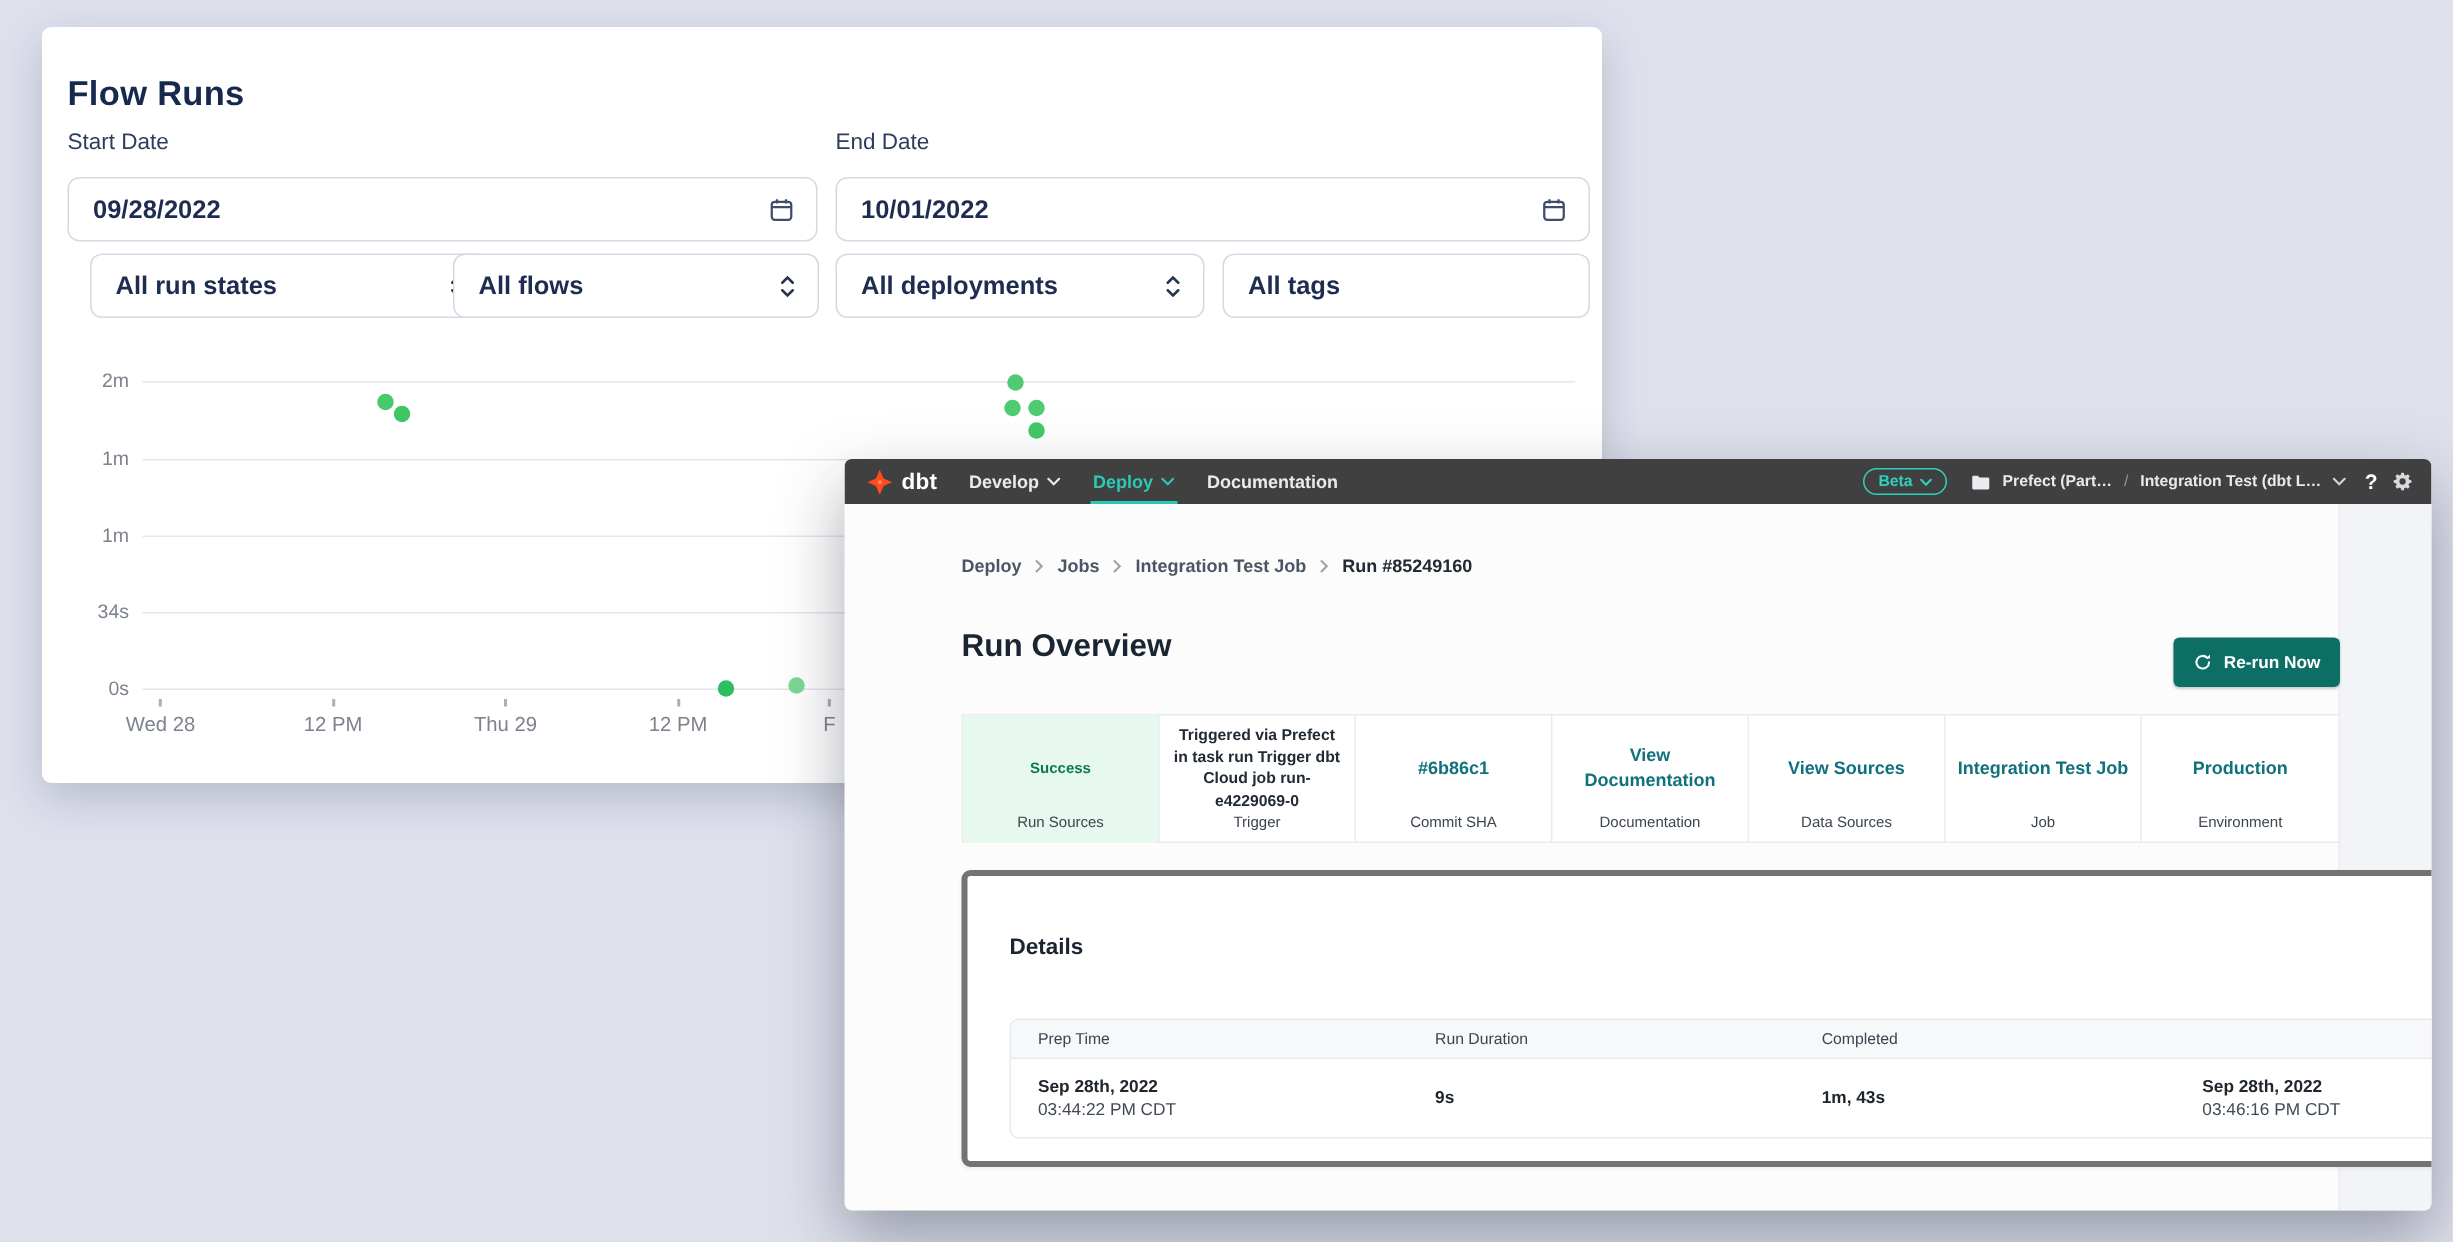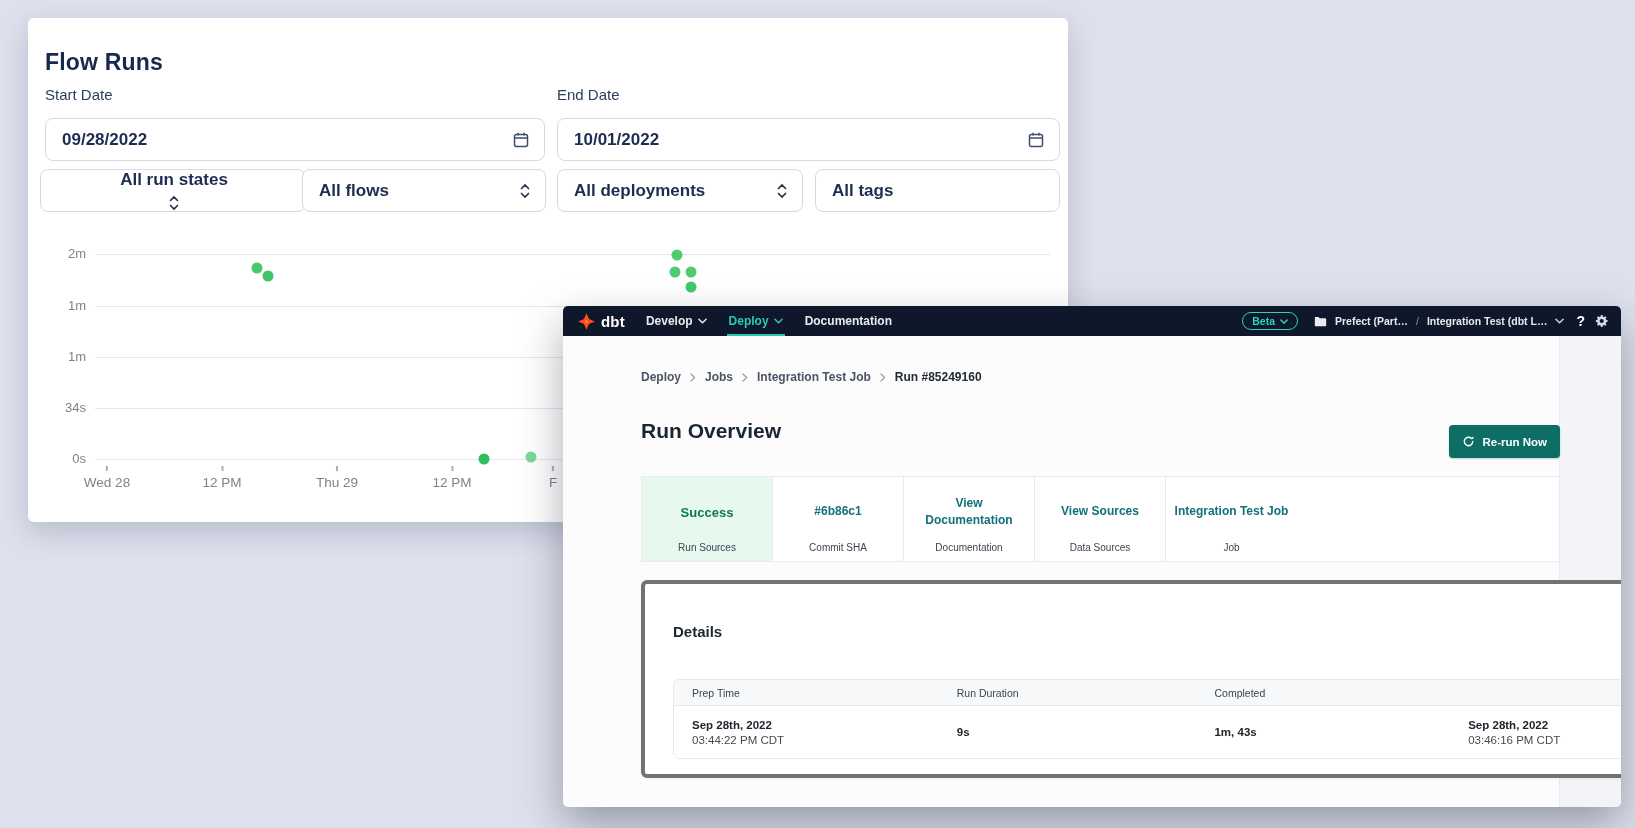--- a/index.html
+++ b/index.html
@@ -17,40 +17,40 @@
   .pf-title{position:absolute;left:17px;top:16px;font-size:23px;font-weight:700;color:#17294d;letter-spacing:.2px;}
   .pf-label{position:absolute;top:68px;font-size:15px;color:#2e3d5e;}
   .pf-label.start{left:17px;} .pf-label.end{left:529px;}
   .pf-input,.pf-select{
     position:absolute;height:43px;border:1px solid #d4d9e2;border-radius:8px;background:#fff;
     display:flex;align-items:center;box-sizing:border-box;padding:0 14px 0 16px;
   }
   .pf-input{top:100px;}
   .pf-input.start{left:17px;width:500px;} .pf-input.end{left:529px;width:503px;}
   .pf-select{top:151px;}
-  .sel-states{left:12px;width:266px;flex-direction:column;} .sel-flows{left:274px;width:244px;}
+  .sel-states{left:32px;width:266px;} .sel-flows{left:274px;width:244px;}
   .sel-deploys{left:529px;width:246px;} .sel-tags{left:787px;width:245px;}
   .pf-value{font-size:17px;font-weight:600;color:#1d2c50;flex:1;}
   .pf-icon{width:18px;height:18px;flex:0 0 auto;color:#3f4c6b;}
   .updown{width:12px;height:16px;color:#273350;}
 
   
   .chart{position:absolute;left:0;top:218px;width:1040px;height:280px;}
   .grid-row{position:absolute;left:0;width:100%;height:0;}
   .y-label{position:absolute;left:0;top:-8px;width:58px;text-align:right;font-size:13px;color:#7d838d;}
   .grid-line{position:absolute;left:67px;right:18px;top:0;height:1px;background:#e4e6ea;}
   .x-tick{position:absolute;top:222px;transform:translateX(-50%);text-align:center;}
   .tick-mark{display:block;width:2px;height:5px;background:#aab0b9;margin:8px auto 4px auto;}
   .tick-label{display:block;font-size:13.5px;color:#7d838d;white-space:nowrap;}
   .dot{position:absolute;width:11px;height:11px;border-radius:50%;transform:translate(-50%,-50%);}
 
   
   .dbtw{left:563px;top:306px;width:1058px;height:501px;border-radius:5px;overflow:hidden;z-index:2;
         background:#fcfcfd;box-shadow:0 18px 44px rgba(16,24,40,.35);}
-  .dbt-nav{position:absolute;left:0;top:0;right:0;height:30px;background:#0f172a;display:flex;align-items:center;}
+  .dbt-nav{position:absolute;left:0;top:0;right:0;height:30px;background:#404040;display:flex;align-items:center;}
   .brand{display:flex;align-items:center;gap:5px;padding:0 10px 0 14px;}
   .brand-logo{width:19px;height:19px;}
   .brand-name{color:#fff;font-size:15px;font-weight:700;letter-spacing:.2px;}
   .dbt-menu{display:flex;height:100%;}
   .nav-item{position:relative;display:flex;align-items:center;gap:5px;height:100%;padding:0 11px;
             color:#e8ebf0;font-size:12px;font-weight:700;cursor:pointer;}
   .nav-item .chev{width:9px;height:6px;}
   .nav-item.active{color:#2bc9b4;}
   .nav-item.active::after{content:"";position:absolute;left:9px;right:9px;bottom:0;height:2px;background:#2bc9b4;}
   .nav-item:nth-child(3) .chev{display:none;}
@@ -79,21 +79,21 @@
              font-family:"Liberation Sans",sans-serif;cursor:pointer;box-shadow:0 1px 2px rgba(0,0,0,.2);}
   .rerun-btn svg{width:13px;height:13px;}
 
   .cards{position:absolute;left:78px;top:170px;width:919px;height:86px;display:grid;
          grid-template-columns:repeat(7,1fr);background:#fff;border:1px solid #e9ebee;box-sizing:border-box;}
   .card{position:relative;border-right:1px solid #e9ebee;display:flex;align-items:center;justify-content:center;
         padding:6px 8px 20px 8px;box-sizing:border-box;}
   .card:last-child{border-right:none;}
   .card-value{text-align:center;font-weight:700;}
   .card.type-success{background:#e7f8ee;}
-  .card.type-success .card-value{color:#0d7a4e;font-size:13px;}
+  .card.type-success .card-value{color:#0d7a4e;font-size:10px;}
   .card.type-link .card-value{color:#11717c;font-size:12px;line-height:1.45;cursor:pointer;}
   .card.type-text .card-value{color:#222b35;font-size:10.5px;line-height:1.4;font-weight:700;}
   .card-label{position:absolute;bottom:8px;left:0;right:0;text-align:center;font-size:10px;color:#3c4550;}
 
   .details-card{position:absolute;left:78px;top:274px;width:1065px;height:198px;background:#fff;border-radius:6px;
                 border:4px solid #737373;box-shadow:0 1px 3px rgba(16,24,40,.06);box-sizing:border-box;}
   .details-title{position:absolute;left:28px;top:24px;font-size:15px;font-weight:700;color:#1d2530;}
   .details-tabs{position:absolute;left:38px;top:62px;display:flex;gap:30px;}
   .dtab{position:relative;font-size:12px;color:#59626d;padding-bottom:12px;cursor:pointer;}
   .dtab.active{color:#11717c;font-weight:700;}
@@ -297,35 +297,43 @@
       <path d="M13.9 1.6v3.4h-3.4z" fill="#fff"></path>
     </svg>
     <span>Re-run Now</span>
   </button>
 
   <div class="cards">
     <div class="card type-success">
         <span class="card-value">Success</span>
         <span class="card-label">Run Sources</span>
       </div>
+      <div class="card type-text">
+        <span class="card-value">Triggered via Prefect in task run Trigger dbt Cloud job run-e4229069-0</span>
+        <span class="card-label">Trigger</span>
+      </div>
       <div class="card type-link">
         <span class="card-value">#6b86c1</span>
         <span class="card-label">Commit SHA</span>
       </div>
       <div class="card type-link">
         <span class="card-value">View Documentation</span>
         <span class="card-label">Documentation</span>
       </div>
       <div class="card type-link">
         <span class="card-value">View Sources</span>
         <span class="card-label">Data Sources</span>
       </div>
       <div class="card type-link">
         <span class="card-value">Integration Test Job</span>
         <span class="card-label">Job</span>
+      </div>
+      <div class="card type-link">
+        <span class="card-value">Production</span>
+        <span class="card-label">Environment</span>
       </div>
   </div>
 
   <div class="details-card">
     <h3 class="details-title">Details</h3>
 
     <div class="tbl">
       <div class="tbl-head">
         <span>Prep Time</span>
         <span>Run Duration</span>

